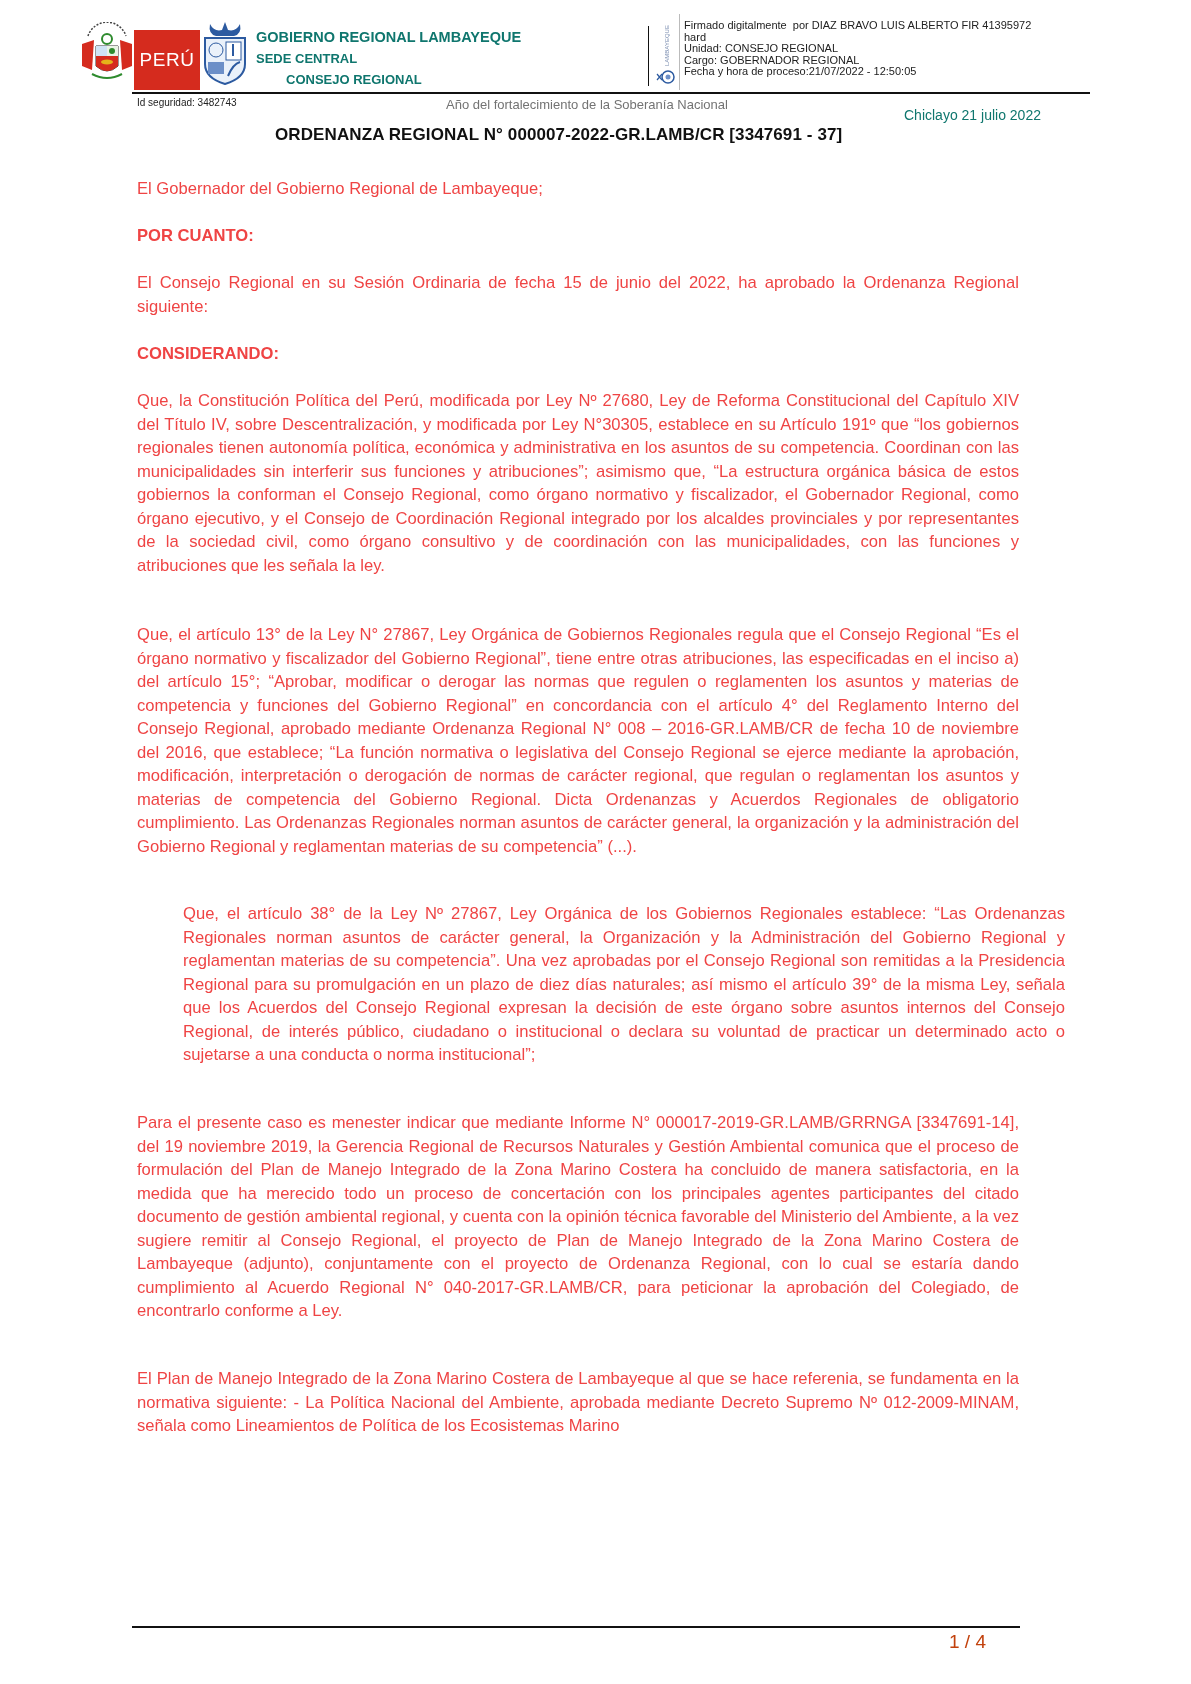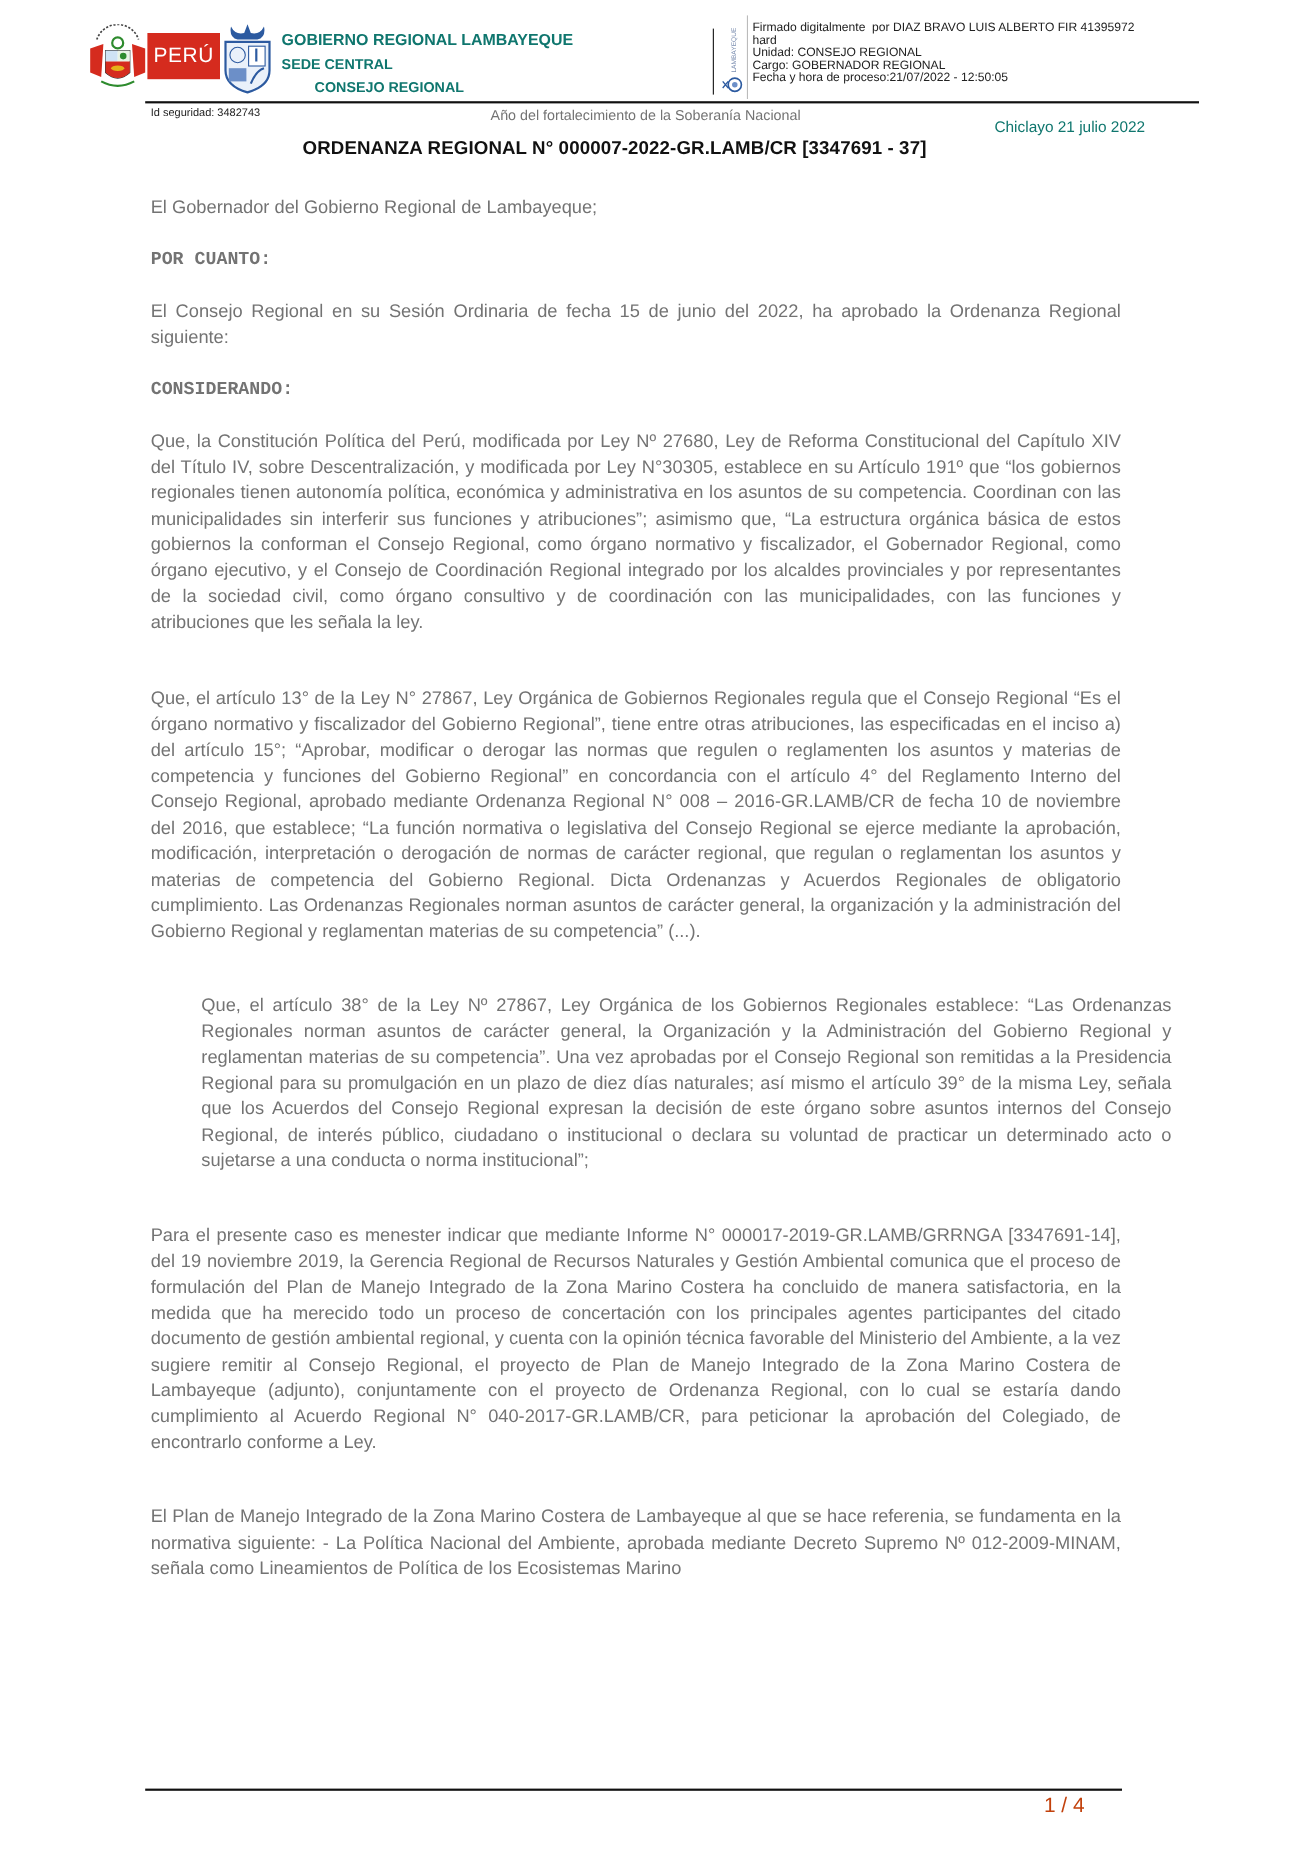--- a/index.html
+++ b/index.html
@@ -1,21 +1,21 @@
 <!DOCTYPE html>
 <html><head>
 <meta charset="utf-8">
 <style>
   html, body { margin: 0; padding: 0; background: #ffffff; }
   body { width: 1191px; height: 1684px; position: relative; overflow: hidden; font-family: "Liberation Sans", sans-serif; color: #111; }
   .abs { position: absolute; }
 
   
   .escudo { left: 78px; top: 22px; width: 58px; height: 62px; }
-  .peru-logo { left: 134px; top: 30px; width: 66px; height: 42px; background: #d52b1e; color: #fff; font-size: 19px; display:flex; align-items:center; justify-content:center; letter-spacing: 0.5px; }
+  .peru-logo { left: 134px; top: 30px; width: 66px; height: 60px; background: #d52b1e; color: #fff; font-size: 19px; display:flex; align-items:center; justify-content:center; letter-spacing: 0.5px; }
   .gr-logo { left: 200px; top: 20px; width: 50px; height: 66px; }
 
   .org-line { left: 256px; font-weight: bold; color: #0f766e; }
   .org-1 { top: 29px; font-size: 14.5px; }
   .org-2 { top: 51px; font-size: 13px; }
   .org-3 { top: 72px; font-size: 13px; margin-left: 30px; }
 
   .header-rule { left: 132px; top: 92px; width: 958px; height: 2px; background: #111; }
 
   
@@ -23,23 +23,23 @@
   .sig-vline2 { left: 679px; top: 14px; width: 1px; height: 76px; background: #bbb; }
   .sig-logo { left: 655px; top: 22px; width: 22px; height: 64px; }
   .sig-text { left: 684px; top: 20px; font-size: 11px; line-height: 11.5px; color: #222; white-space: pre; }
 
   .id-seg { left: 137px; top: 97px; font-size: 10px; color: #222; }
   .year-motto { left: 446px; top: 97px; font-size: 13px; color: #737373; }
   .place-date { left: 904px; top: 107px; font-size: 14px; color: #0f766e; }
   .doc-title { left: 275px; top: 125px; font-size: 17px; font-weight: bold; letter-spacing: 0.1px; }
 
   
-  .body-text { left: 137px; width: 882px; font-size: 16.6px; line-height: 23.5px; text-align: justify; color: #737373; }
+  .body-text { left: 137px; width: 882px; font-size: 16.6px; line-height: 23.5px; text-align: justify; color: #ef4444; }
   .body-text p { margin: 0; }
-  .heading { font-weight: bold; font-family: Liberation Mono, monospace; }
+  .heading { font-weight: bold; }
 
   .footer-rule { left: 132px; top: 1626px; width: 888px; height: 2px; background: #111; }
   .page-num { left: 937px; top: 1631px; font-size: 19px; color: #c2410c; margin-left: 12px; }
 </style>
 </head>
 <body>
 
 <div class="abs escudo">
   <svg width="58" height="62" viewBox="0 0 58 62">
     <path d="M10 14 A20 20 0 0 1 48 14" fill="none" stroke="#444" stroke-width="1.5" stroke-dasharray="2 1.5"></path>

